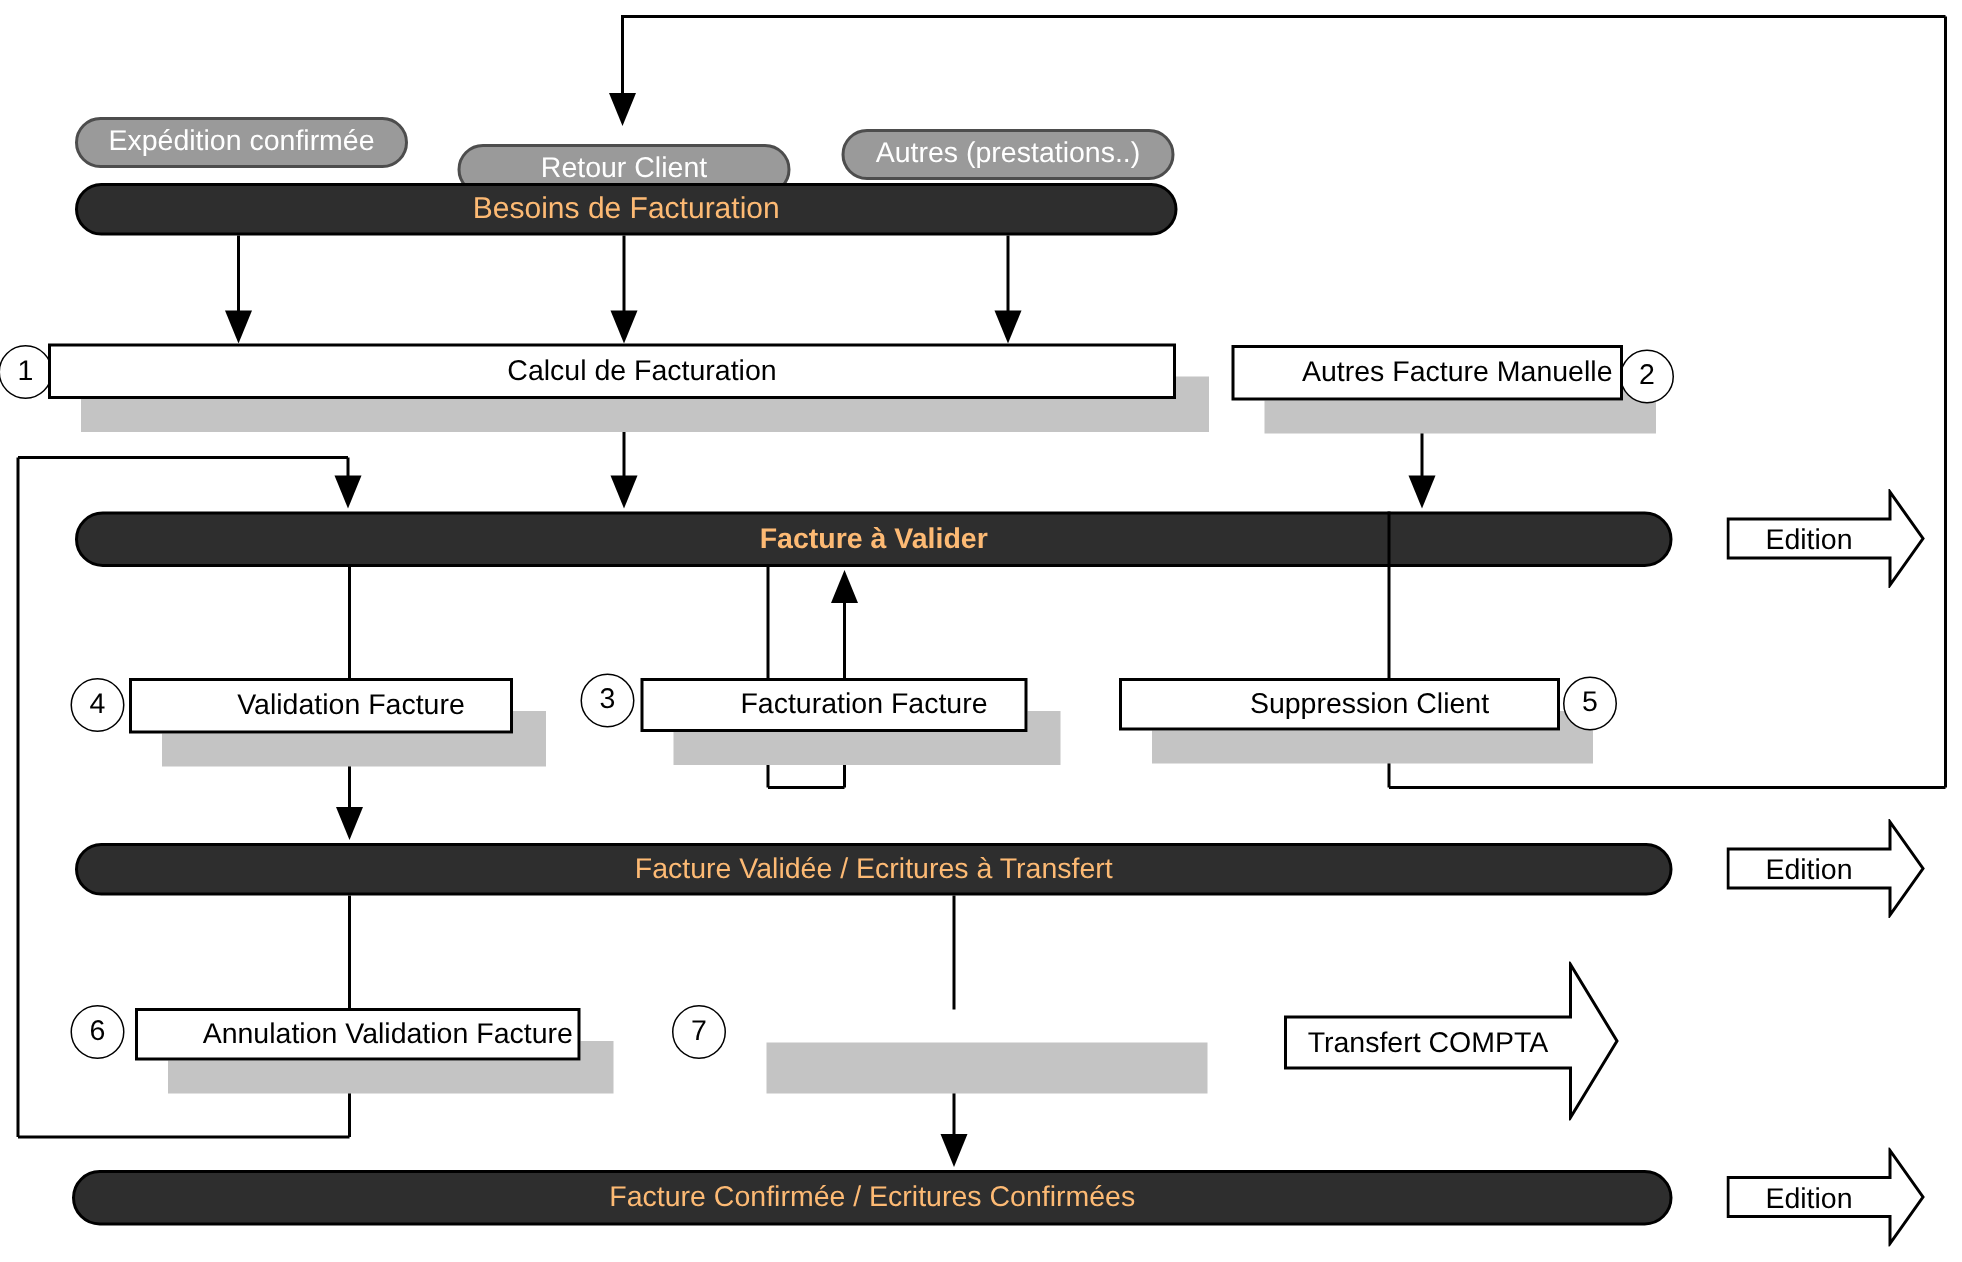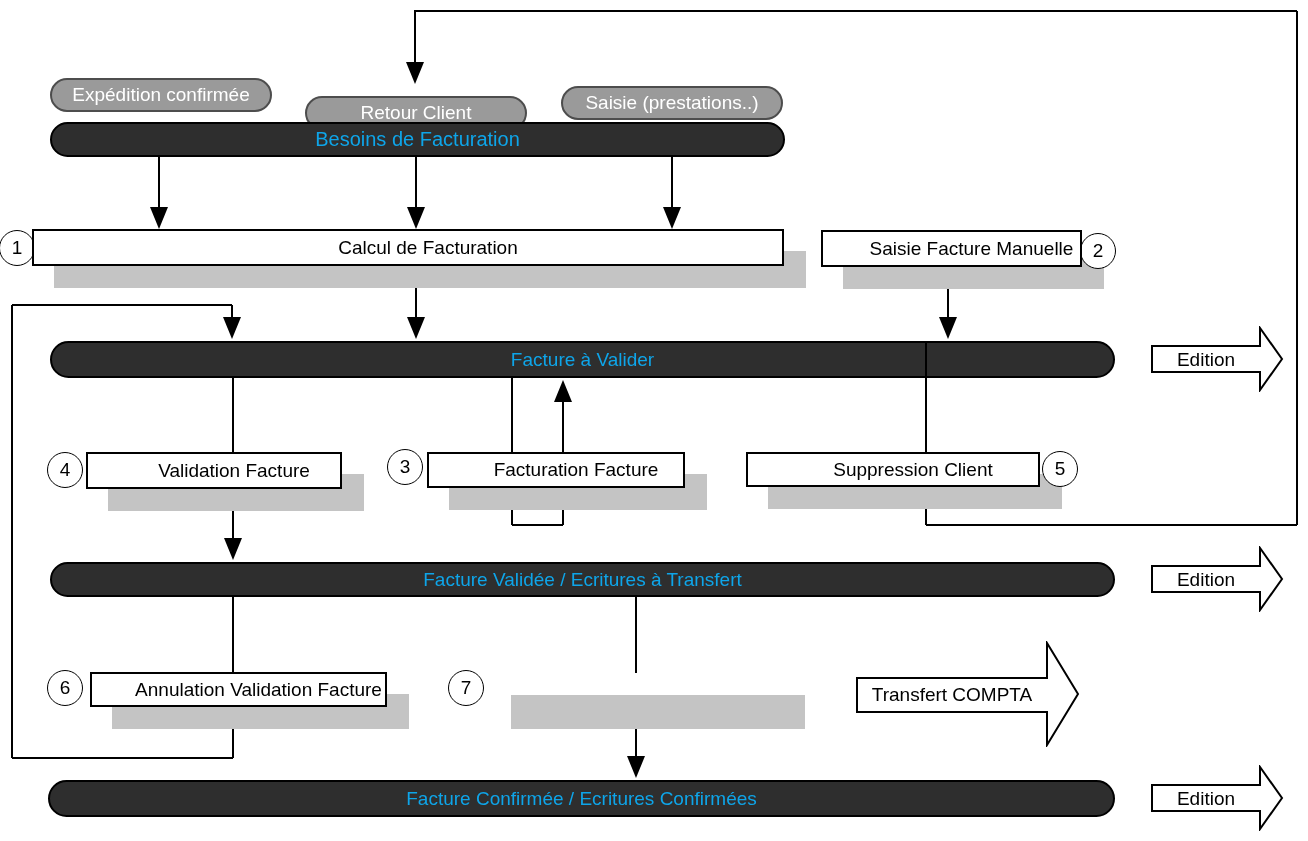--- a/index.html
+++ b/index.html
@@ -18,21 +18,21 @@
     font-size:19px;color:#000;
   }
   .pill{
     position:absolute;background:var(--pill-fill,#9a9a9a);
     border:2px solid var(--pill-border,#4d4d4d);border-radius:17px;
     color:#fff;display:flex;align-items:center;justify-content:center;
     font-size:19px;z-index:4;white-space:nowrap;
   }
   .bar{
     position:absolute;background:var(--bar-fill,#2e2e2e);
-    border:2px solid #000;border-radius:19px;color:#0ea5e9;
+    border:2px solid #000;border-radius:19px;color:#fdba74;
     display:flex;align-items:center;justify-content:center;
     font-size:19px;z-index:4;white-space:nowrap;
   }
   .bar.big{font-size:20px;}
   .pbox{
     position:absolute;background:var(--box-fill,#ffffff);border:2px solid #000;
     color:#000;display:flex;align-items:center;justify-content:center;
     font-size:19px;z-index:4;white-space:nowrap;padding-left:40px;
   }
   .bigarrow{position:absolute;z-index:4;}
@@ -123,41 +123,41 @@
       <span>7</span>
     </div>
 
   <div class="pill" style="left:50px;top:78px;width:222px;height:34px;">
     <span>Expédition confirmée</span>
     </div>
   <div class="pill" style="left:305px;top:85px;width:222px;height:34px;margin-top:11px;">
     <span>Retour Client</span>
     </div>
   <div class="pill" style="left:561px;top:86px;width:222px;height:34px;">
-    <span>Saisie (prestations..)</span>
+    <span>Autres (prestations..)</span>
     </div>
 
   <div class="bar big" style="left:50px;top:122px;width:735px;height:35px;">
     <span>Besoins de Facturation</span>
     </div>
-  <div class="bar" style="left:50px;top:341px;width:1065px;height:37px;">
+  <div class="bar" style="left:50px;top:341px;width:1065px;height:37px;font-weight:bold;">
     <span>Facture à Valider</span>
     </div>
   <div class="bar" style="left:50px;top:562px;width:1065px;height:35px;">
     <span>Facture Validée / Ecritures à Transfert</span>
     </div>
   <div class="bar" style="left:48px;top:780px;width:1067px;height:37px;">
     <span>Facture Confirmée / Ecritures Confirmées</span>
     </div>
 
   <div class="pbox" style="left:32px;top:229px;width:752px;height:37px;">
     <span>Calcul de Facturation</span>
     </div>
   <div class="pbox" style="left:821px;top:230px;width:261px;height:37px;">
-    <span>Saisie Facture Manuelle</span>
+    <span>Autres Facture Manuelle</span>
     </div>
   <div class="pbox" style="left:86px;top:452px;width:256px;height:37px;">
     <span>Validation Facture</span>
     </div>
   <div class="pbox" style="left:427px;top:452px;width:258px;height:36px;">
     <span>Facturation Facture</span>
     </div>
   <div class="pbox" style="left:746px;top:452px;width:294px;height:35px;">
     <span>Suppression Client</span>
     </div>

